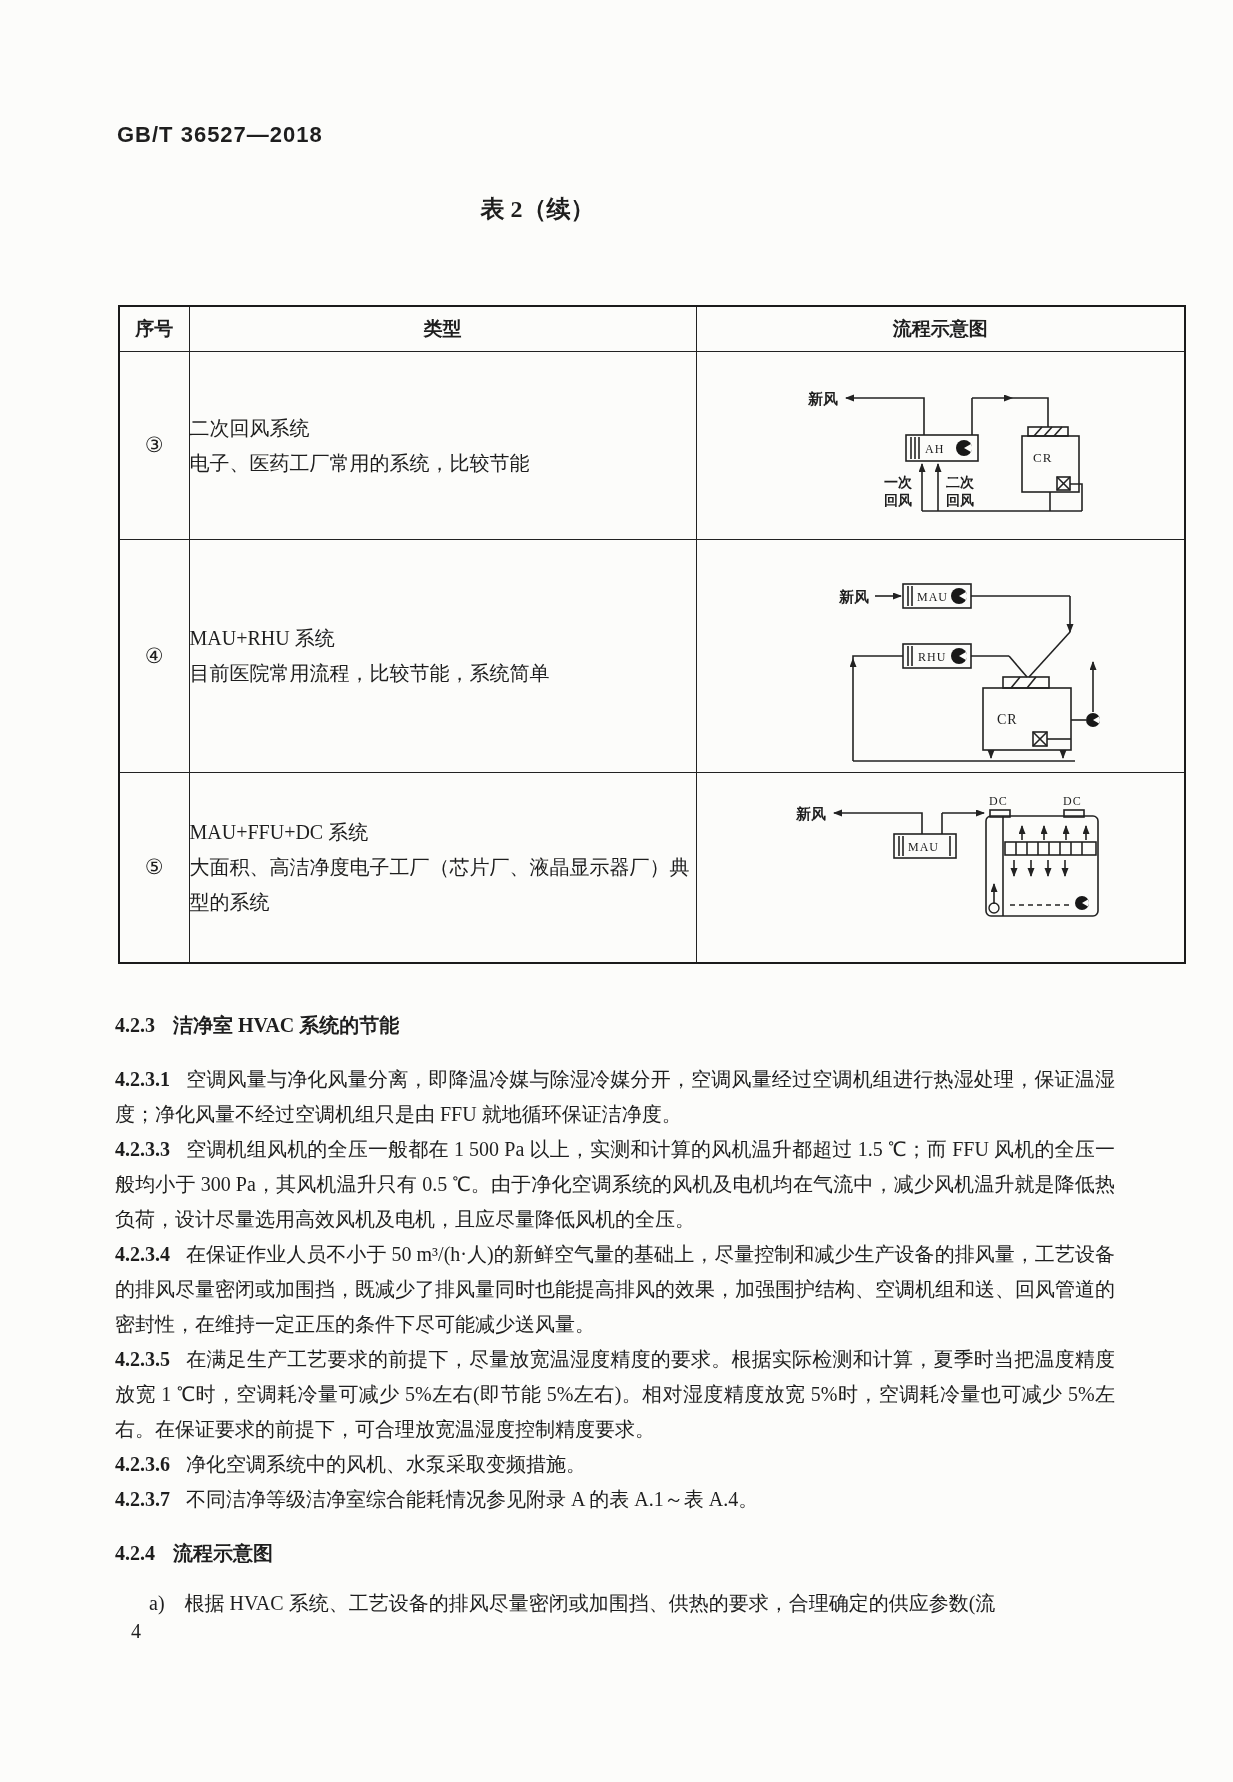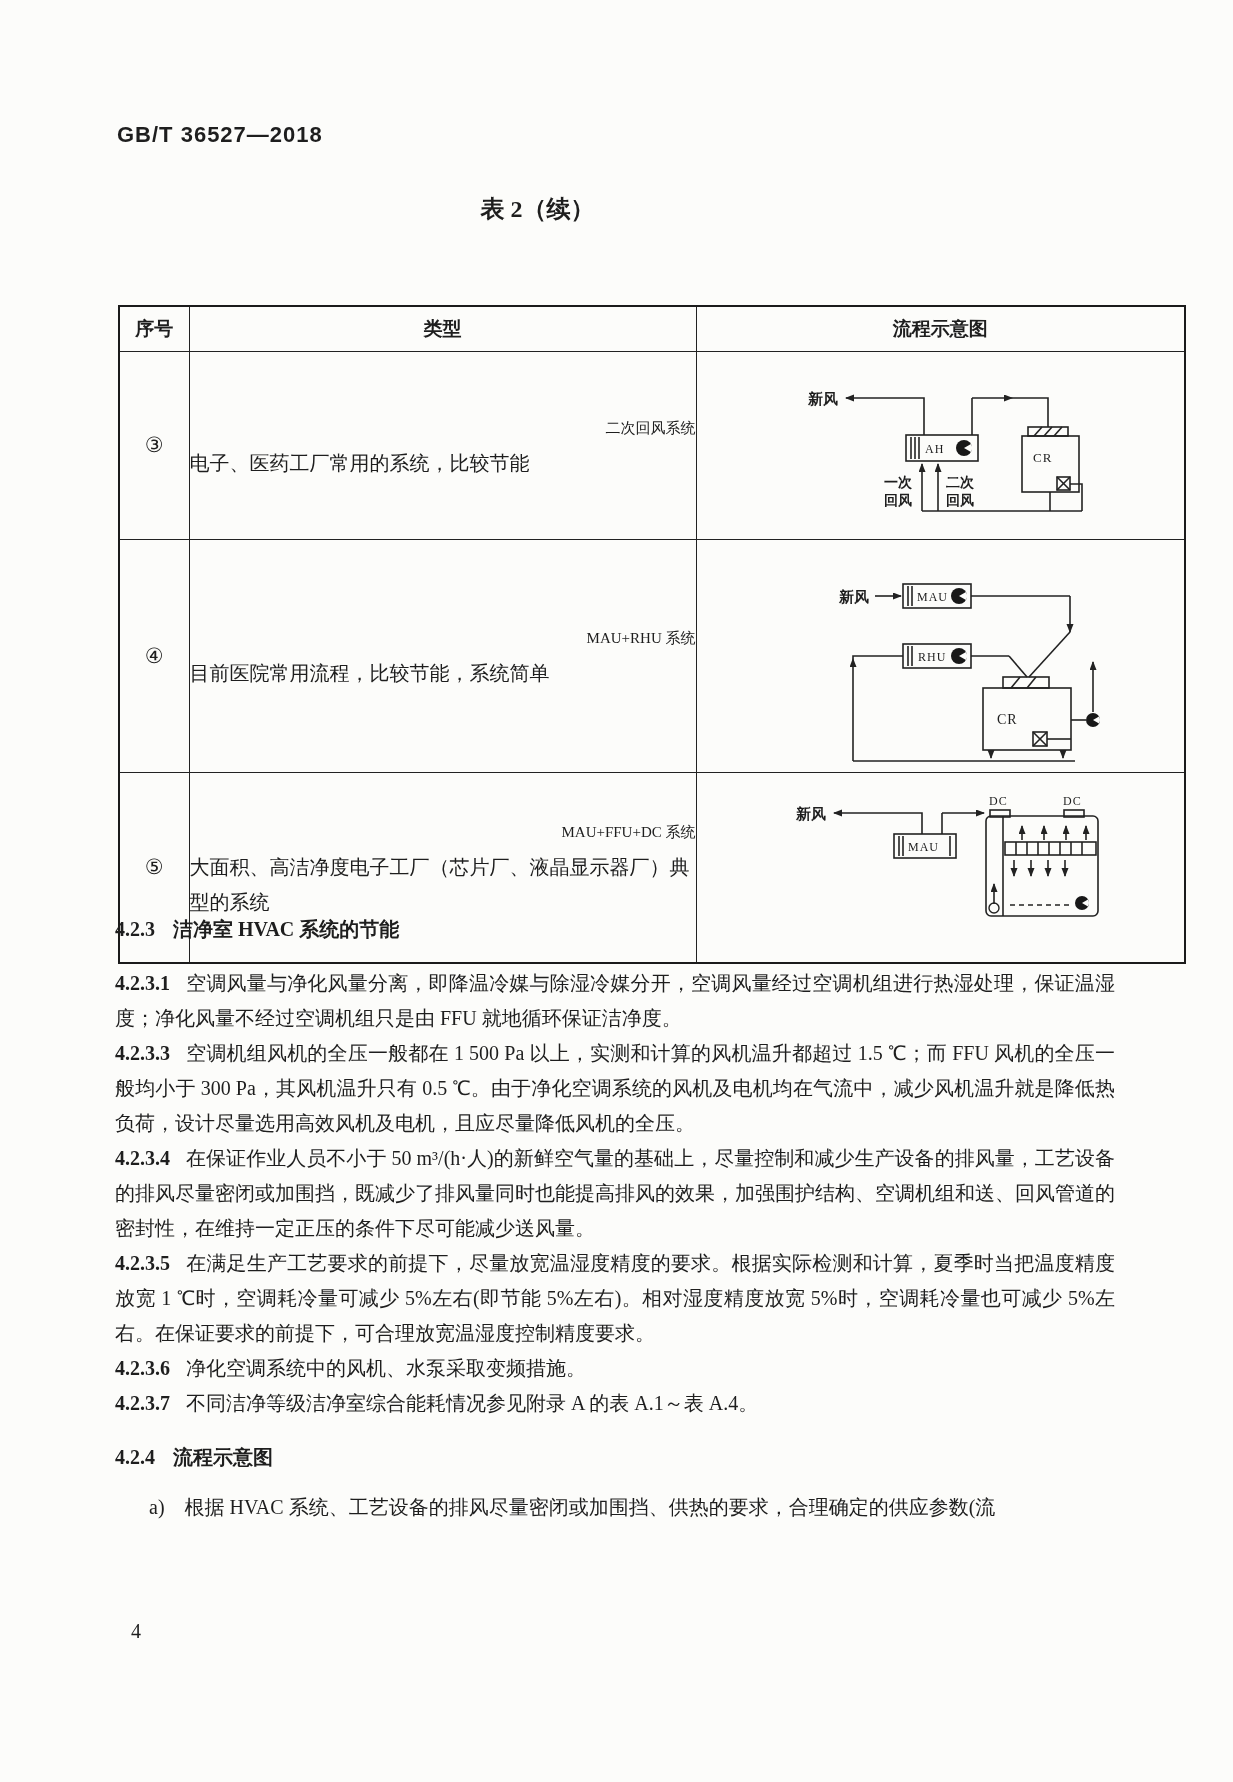--- a/index.html
+++ b/index.html
@@ -25,27 +25,27 @@
   table.sys-table th, table.sys-table td {
     border:1.6px solid #222; padding:0;
   }
   table.sys-table { border:2.5px solid #1b1b1b; }
   th.hcell {
     font-size:19px; font-weight:bold; height:44px;
     font-family:"Liberation Serif", serif;
   }
   td.num-cell { text-align:center; font-size:21px; }
   td.type-cell { vertical-align:middle; padding:0 20px 0 28px; }
-  .type-title { font-size:15px; line-height:35px;text-align:right; }
+  .type-title { font-size:20px; line-height:35px; }
   .type-desc  { font-size:20px; line-height:35px; }
   td.diag-cell { vertical-align:middle; text-align:center; }
   svg .lbl-cn { font-family:"Liberation Serif", serif; font-weight:600; }
   svg .lbl-en { font-family:"Liberation Serif", serif; letter-spacing:1px; }
   .body-text {
-    position:absolute; left:115px; top:912px; width:1000px;
+    position:absolute; left:115px; top:1008px; width:1000px;
     font-size:20px; line-height:35px; text-align:justify;
   }
   .body-text p { margin:0; }
   .sec-head {
     font-weight:bold; margin:0 0 19px 0 !important;
     font-family:"Liberation Serif", serif;
   }
   .sec-head.second { margin:19px 0 15px 0 !important; }
   .pnum { font-weight:bold; margin-right:16px; white-space:nowrap; }
   .hnum { margin-right:18px; }

